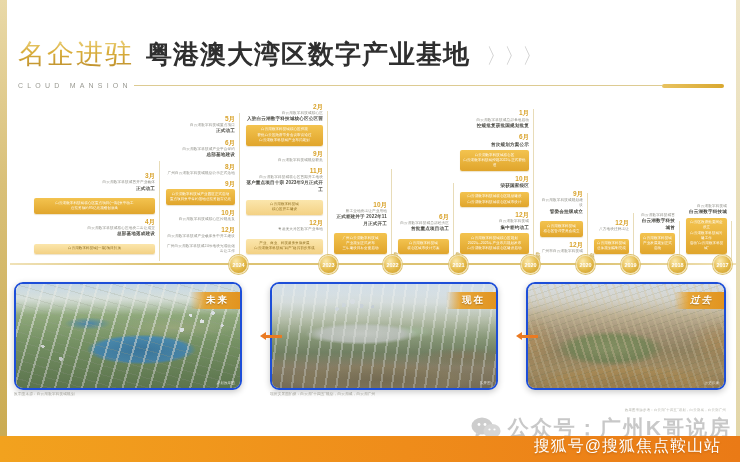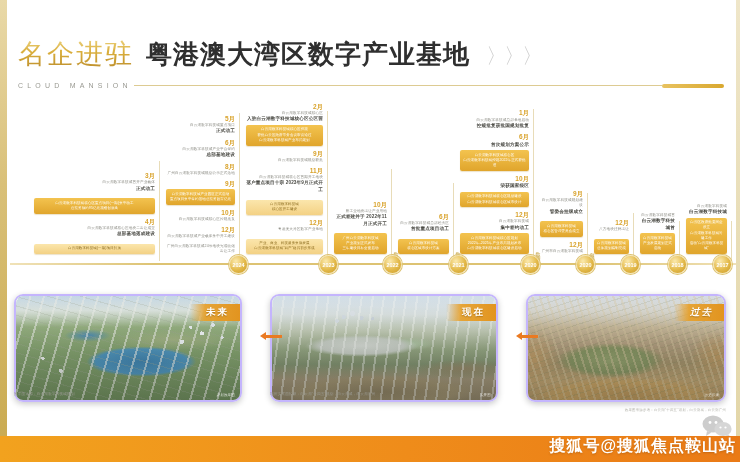--- a/index.html
+++ b/index.html
@@ -176,26 +176,26 @@
   }
 
   
   .panels {
     position: absolute;
     left: 14px; top: 282px;
     width: 712px; height: 122px;
   }
   .panel {
     position: absolute;
-    top: 12px;
+    top: 0;
     height: 108px;
     border-radius: 9px;
     overflow: hidden;
     box-shadow: 0 2px 6px rgba(0,0,0,.22);
-    border: 2px solid #c4b5fd;
+    border: 2px solid #1d4ed8;
     box-sizing: border-box;
   }
   .ph { position: absolute; inset: 0; }
   .tag {
     position: absolute;
     right: 0; top: 8px;
     padding: 2px 11px 2px 16px;
     font-size: 9.5px;
     font-weight: 700;
     color: #ffffff;
@@ -263,23 +263,23 @@
     white-space: nowrap;
   }
   .orange-bar {
     position: absolute;
     left: 0; bottom: 0;
     width: 740px; height: 26px;
     background: linear-gradient(90deg,#f2a21e 0%, #ef8c1a 55%, #ea7a16 100%);
   }
   .sohu-wm {
     position: absolute;
-    right: 4px; bottom: 5px;
+    right: 19px; bottom: 5px;
     font-size: 16px;
-    font-weight: 700;
+    font-weight: 400;
     color: #ffffff;
     letter-spacing: 1px;
     white-space: nowrap;
     text-shadow: 0 1px 2px rgba(120,60,0,.35);
     margin-left: 26px;
   }
 </style>
 </head>
 <body>
 
@@ -580,18 +580,19 @@
         <ellipse cx="11" cy="10" rx="10.5" ry="8.6" fill="#8a8a8a"></ellipse>
         <path d="M5 17 L4 22 L9.5 18.6 Z" fill="#8a8a8a"></path>
         <ellipse cx="21" cy="15" rx="8.6" ry="7" fill="#9e9e9e"></ellipse>
         <path d="M27 20.5 L28 24 L23.5 21.5 Z" fill="#9e9e9e"></path>
         <circle cx="8" cy="8.5" r="1.4" fill="#fff"></circle>
         <circle cx="14" cy="8.5" r="1.4" fill="#fff"></circle>
         <circle cx="18.5" cy="13.5" r="1.1" fill="#fff"></circle>
         <circle cx="23.5" cy="13.5" r="1.1" fill="#fff"></circle>
       </svg>
     </span>
+    <span class="txt">公众号：广州K哥说房</span>
   </div>
 
   <div class="orange-bar"></div>
   <div class="sohu-wm">搜狐号@搜狐焦点鞍山站</div>
 
 </div>
 
 </body></html>

